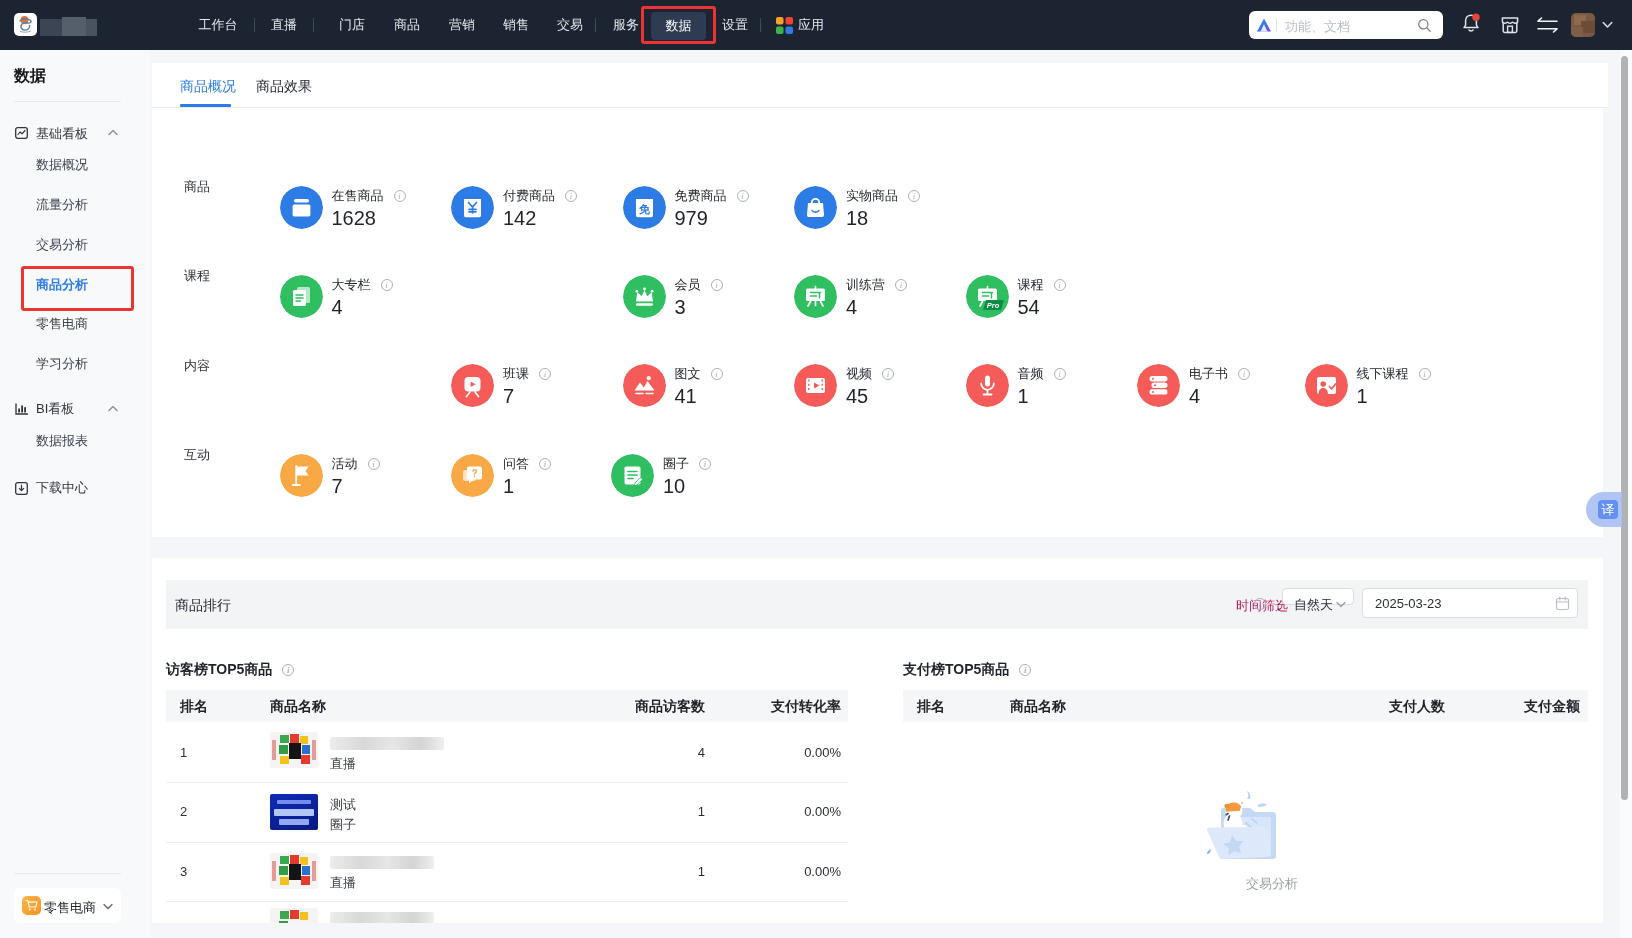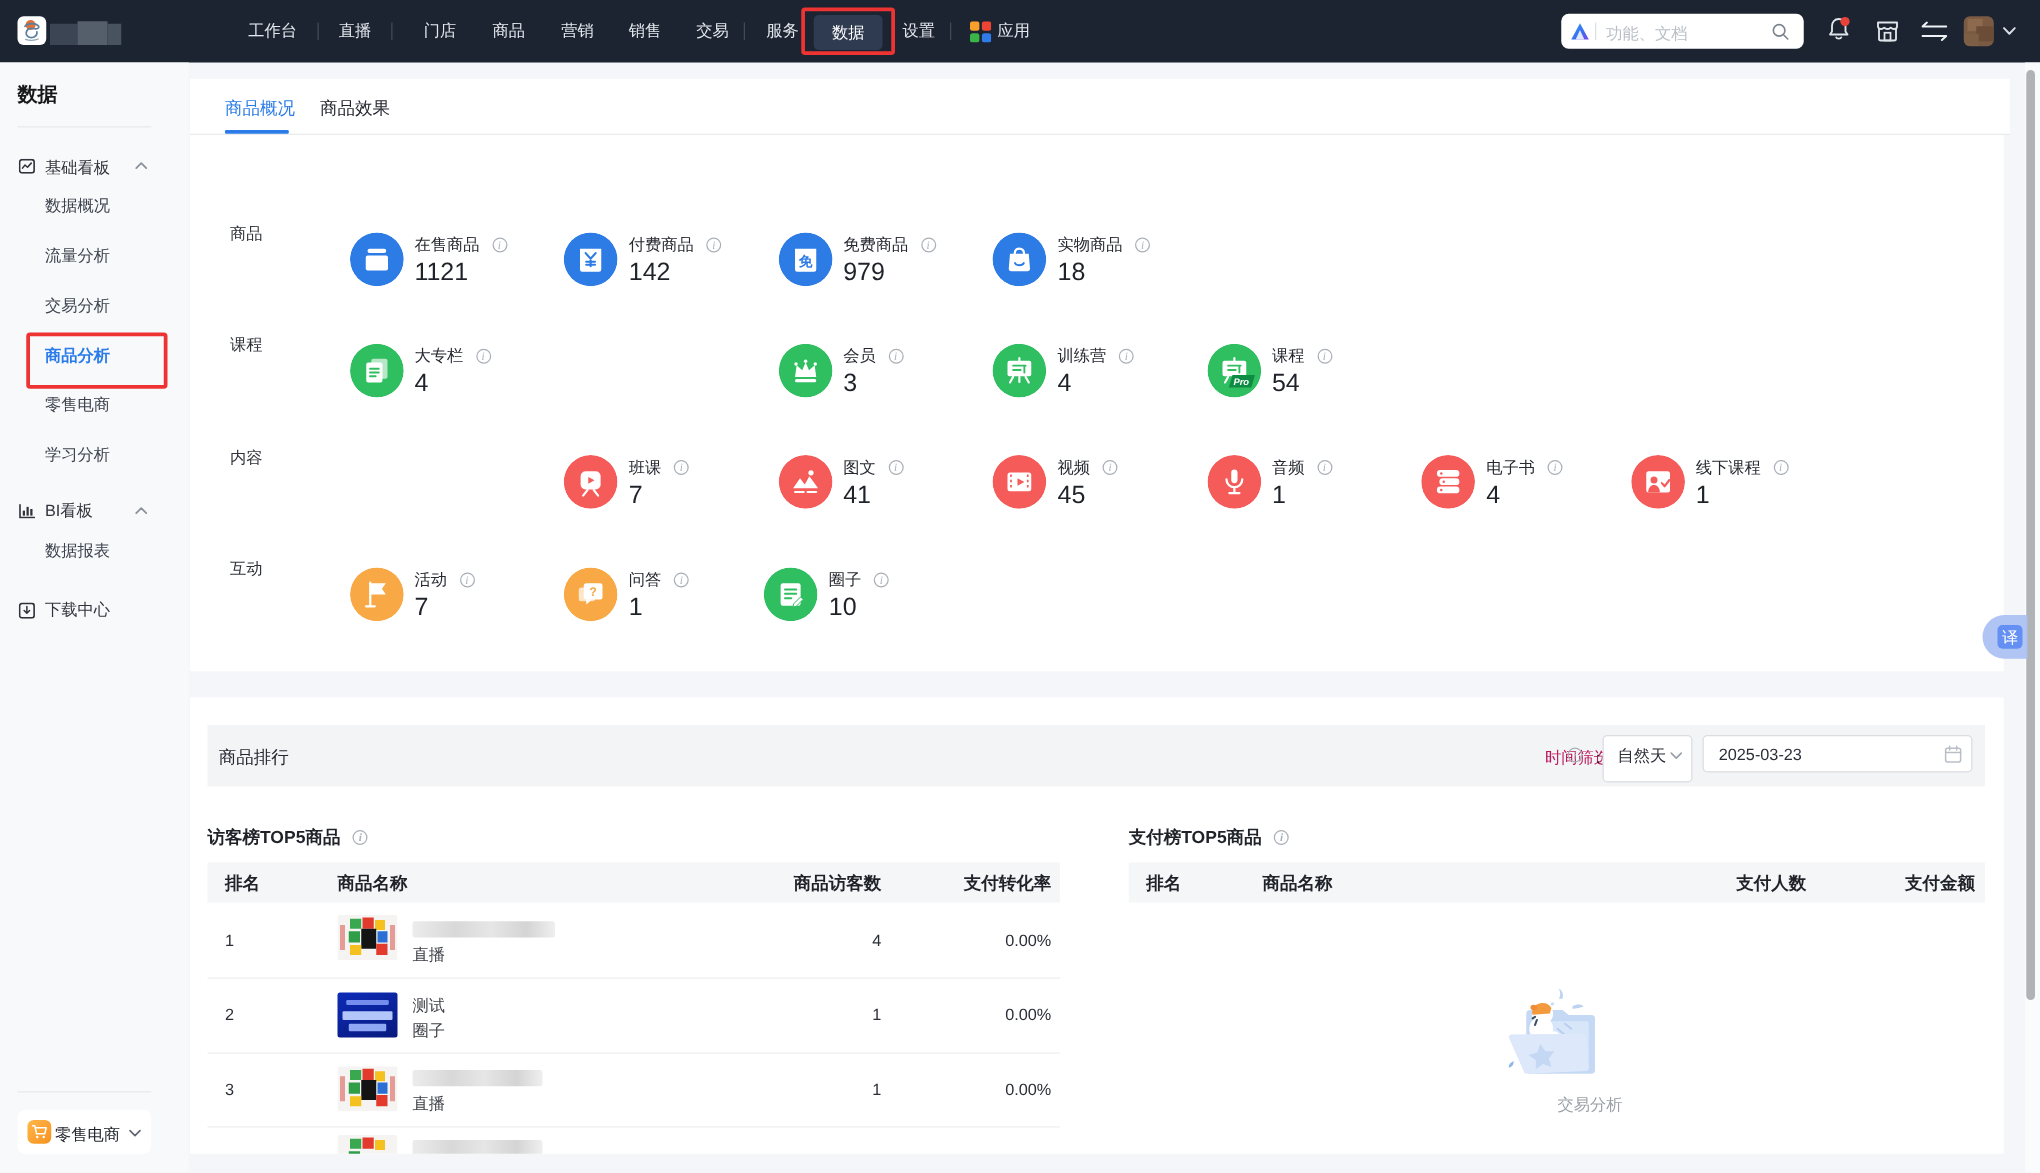--- a/index.html
+++ b/index.html
@@ -213,21 +213,21 @@
   <span class="rowlab" style="top:258px">内容</span>
   <span class="rowlab" style="top:347px">互动</span>
 
   <div class="stat" style="left:127.5px;top:77.5px">
     <svg class="sic" viewBox="0 0 43 43">
         <circle cx="21.5" cy="21.5" r="21.5" fill="#2d7ce5"></circle>
       <rect x="14" y="13" width="15" height="3.4" rx="1.7" fill="#fff"></rect>
       <rect x="12.6" y="18.4" width="17.8" height="12" rx="1.6" fill="#fff"></rect>
       </svg>
     <div class="slab">在售商品<span class="info">i</span></div>
-      <div class="snum">1121</div>
+      <div class="snum">1628</div>
   </div>
   <div class="stat" style="left:299px;top:77.5px">
     <svg class="sic" viewBox="0 0 43 43">
         <circle cx="21.5" cy="21.5" r="21.5" fill="#2d7ce5"></circle>
       <path d="M13 13 h17 v16.5 a1.8 1.8 0 0 1 -1.8 1.8 h-13.4 a1.8 1.8 0 0 1 -1.8 -1.8 Z" fill="#fff"></path>
       <path d="M17.5 16.5 L21.5 21 L25.5 16.5 M21.5 21 L21.5 27 M18 23.4 L25 23.4 M18 25.8 L25 25.8" fill="none" stroke="#2d7ce5" stroke-width="1.7" stroke-linecap="round"></path>
       </svg>
     <div class="slab">付费商品<span class="info">i</span></div>
       <div class="snum">142</div>
   </div>
@@ -392,21 +392,21 @@
       <div class="snum">10</div>
   </div>
 </div>
 <div id="card2">
   <div class="stripe" style="top:22px;height:49px">
       <div class="t" style="top:17px">商品排行</div>
     </div>
   <span class="abs" style="left:1049px;top:39px;font-size:13px;color:#be185d;margin-left:35px;">时间筛选</span>
   <span class="info" style="position:absolute;left:1102px;top:40px;margin-left:0;">i</span>
   <span class="abs" style="left:1120px;top:39px;font-size:13px;color:#2b2e36;">：</span>
-  <div class="abs" style="left:1130px;top:30px;width:72px;height:38px;background:#fff;border:1px solid #d9dce1;border-radius:4px;">
+  <div class="abs" style="left:1130px;top:30px;width:72px;height:17px;background:#fff;border:1px solid #d9dce1;border-radius:4px;">
     <span class="abs" style="left:11px;top:7px;font-size:13px;color:#2b2e36;">自然天</span>
     <svg class="abs" style="left:53px;top:12px" width="10" height="7" viewBox="0 0 10 7">
         <path d="M1 1.5 L5 5.5 L9 1.5" fill="none" stroke="#9aa0a8" stroke-width="1.3" stroke-linecap="round" stroke-linejoin="round"></path>
       </svg>
   </div>
   <div class="abs" style="left:1210px;top:30px;width:216px;height:30px;background:#fff;border:1px solid #d9dce1;border-radius:4px;">
     <span class="abs" style="left:12px;top:7px;font-size:13px;color:#2b2e36;">2025-03-23</span>
     <svg class="abs" style="left:192px;top:7px" width="15" height="15" viewBox="0 0 15 15">
       <rect x="1.5" y="2.5" width="12" height="11" rx="1.5" fill="none" stroke="#b9bec7" stroke-width="1.2"></rect>
       <path d="M1.5 6 h12 M4.7 1 v3 M10.3 1 v3" stroke="#b9bec7" stroke-width="1.2" stroke-linecap="round"></path>

